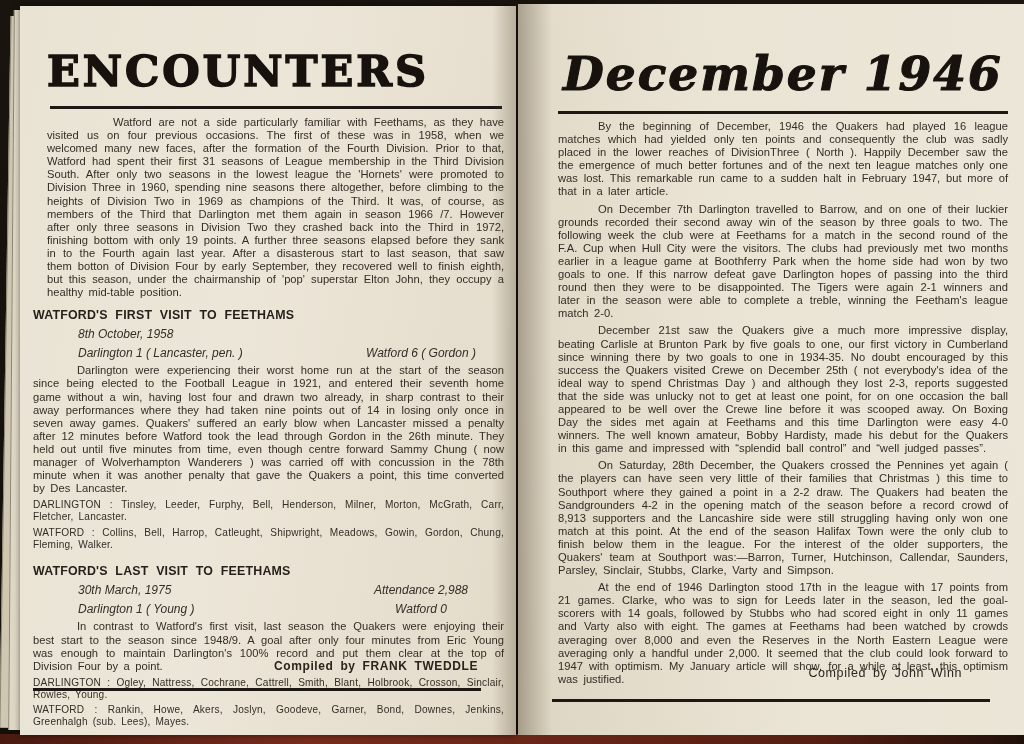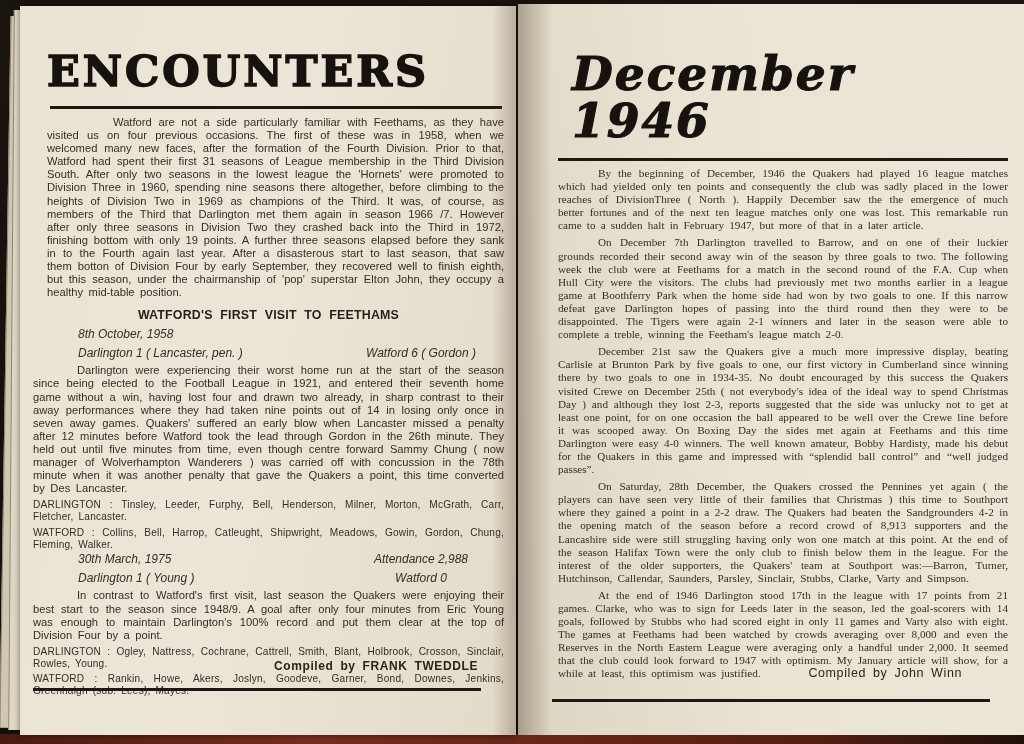--- a/index.html
+++ b/index.html
@@ -24,33 +24,33 @@
         padding:46px 16px 0 40px;box-sizing:border-box;}
   .page-right::before{content:"";position:absolute;top:0;left:0;width:34px;height:100%;
         background:linear-gradient(to right,rgba(78,63,43,.38),rgba(78,63,43,0));}
   .notch{position:absolute;left:512px;top:0;width:86px;height:22px;
         background:#17110c;clip-path:polygon(0 0,100% 0,55% 100%);}
 
   h1{margin:0;font-family:"DejaVu Serif",serif;font-weight:bold;color:#17120d;}
   .pl-title{font-size:43px;line-height:1;letter-spacing:3px;
         -webkit-text-stroke:1.6px #17120d;margin-left:14px;}
   .pr-title{font-size:47px;line-height:1;font-style:italic;letter-spacing:2px;
-        -webkit-text-stroke:1.1px #17120d;margin-left:14px;}
+        -webkit-text-stroke:1.1px #17120d;margin-left:5px;}
   .rule{background:#1d1813;height:3px;}
   .pl-title-rule{margin:13px 0 7px 17px;width:452px;}
   .pr-title-rule{margin:14px 0 6px 0;width:450px;}
   .pl-bottom-rule{position:absolute;left:13px;bottom:44px;width:448px;height:3px;}
   .pr-bottom-rule{position:absolute;left:34px;bottom:33px;width:438px;height:3px;}
 
   p{margin:0;}
   .body-text{font-size:11.2px;line-height:13.1px;text-align:justify;word-spacing:2.4px;}
   .intro{margin-left:14px;text-indent:66px;}
   .report{text-indent:44px;margin-top:2px;}
-  .para{text-indent:40px;margin-bottom:4px;font-family:Liberation Serif, serif;}
-  h2{margin:9px 0 3px 0;font-size:12.4px;letter-spacing:.2px;word-spacing:4px;color:#241f19;text-align:center;}
+  .para{text-indent:40px;margin-bottom:4px;}
+  h2{margin:9px 0 3px 0;font-size:12.4px;letter-spacing:.2px;word-spacing:4px;color:#241f19;}
   .sec2 h2{margin-top:14px;}
   .match-row{display:flex;padding-left:45px;font-size:12px;line-height:18.5px;font-style:italic;}
   .m-left{flex:1;}
   .m-right{width:166px;text-align:center;}
   .team{font-size:10.1px;line-height:11.8px;text-align:justify;word-spacing:2px;
         margin-top:4px;letter-spacing:.2px;}
   .credit{position:absolute;font-size:12px;font-weight:bold;letter-spacing:.6px;
         word-spacing:3px;color:#2a241d;}
   .pl-credit{right:38px;bottom:62px;}
   .pr-credit{right:62px;bottom:55px;font-weight:normal;font-size:12.5px;}
@@ -76,20 +76,21 @@
       <div class="match-row">
         <span class="m-left">Darlington   1 ( Lancaster, pen. )</span>
         <span class="m-right">Watford   6 ( Gordon )</span>
       </div>
       <p class="body-text report">Darlington were experiencing their worst home run at the start of the season since being elected to the Football League in 1921, and entered their seventh home game without a win, having lost four and drawn two already, in sharp contrast to their away performances where they had taken nine points out of 14 in losing only once in seven away games.  Quakers' suffered an early blow when Lancaster missed a penalty after 12 minutes before Watford took the lead through Gordon in the 26th minute. They held out until five minutes from time, even though centre forward Sammy Chung ( now manager of Wolverhampton Wanderers ) was carried off with concussion in the 78th minute when it was another penalty that gave the Quakers a point, this time converted by Des Lancaster.</p>
       <p class="team">DARLINGTON :  Tinsley, Leeder, Furphy, Bell, Henderson, Milner, Morton, McGrath, Carr, Fletcher, Lancaster.</p>
       <p class="team">WATFORD :  Collins, Bell, Harrop, Catleught, Shipwright, Meadows, Gowin, Gordon, Chung, Fleming, Walker.</p>
     </div>
 
     <div class="section sec2">
+      <h2>WATFORD'S  LAST  VISIT  TO  FEETHAMS</h2>
       <div class="match-row">
         <span class="m-left">30th March, 1975</span>
         <span class="m-right">Attendance 2,988</span>
       </div>
       <div class="match-row">
         <span class="m-left">Darlington 1 ( Young )</span>
         <span class="m-right">Watford  0</span>
       </div>
       <p class="body-text report">In contrast to Watford's first visit, last season the Quakers were enjoying their best start to the season since 1948/9. A goal after only four minutes from Eric Young was enough to maintain Darlington's 100% record and put them clear at the top of Division Four by a point.</p>
       <p class="team">DARLINGTON : Ogley, Nattress, Cochrane, Cattrell, Smith, Blant, Holbrook, Crosson, Sinclair, Rowles, Young.</p>

